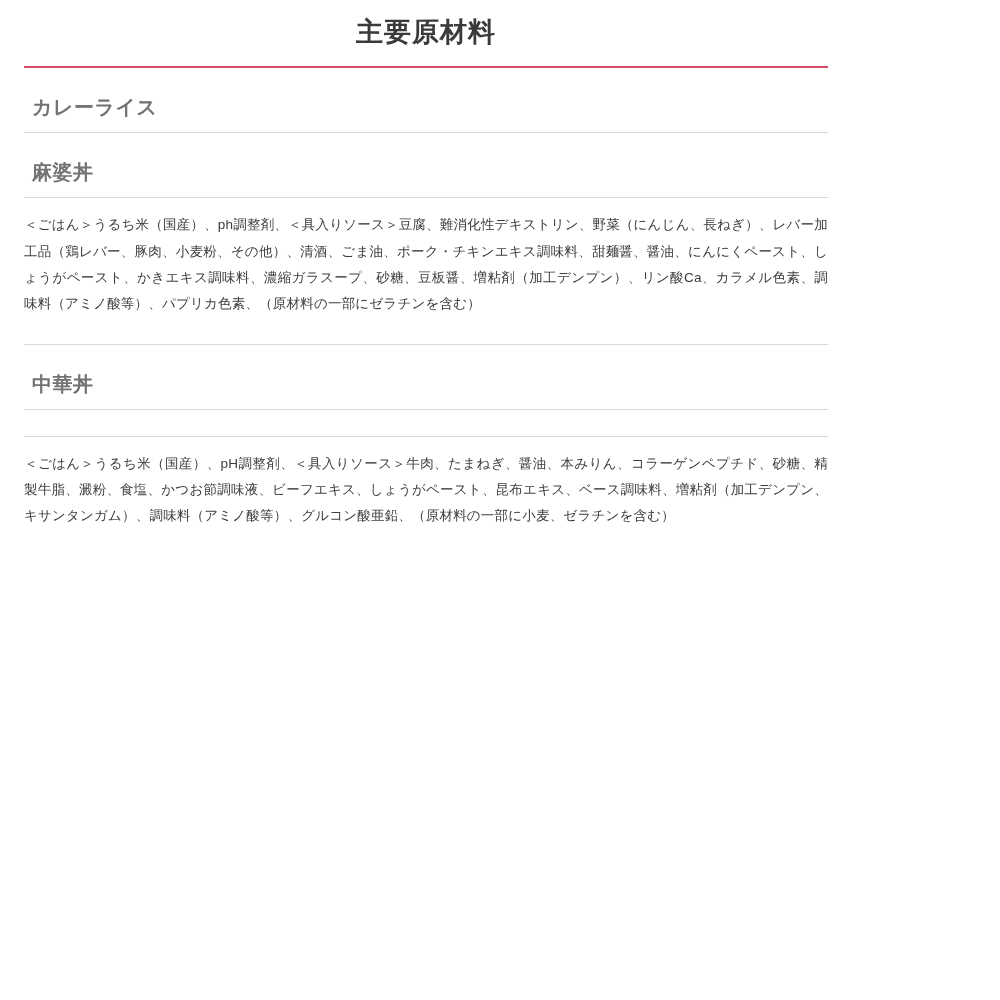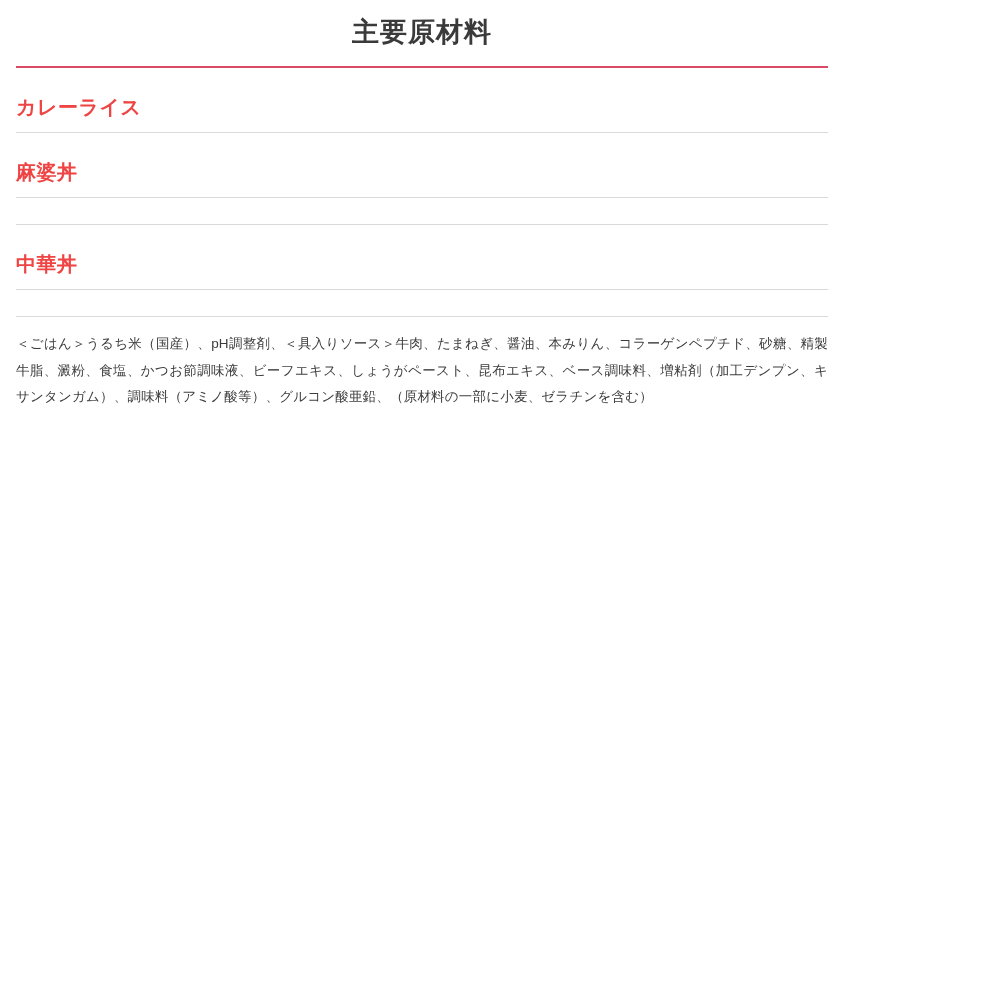--- a/index.html
+++ b/index.html
@@ -9,21 +9,21 @@
   body {
     width: 1000px;
     background: #ffffff;
     font-family: "Liberation Sans", "DejaVu Sans", sans-serif;
     color: #333333;
     -webkit-font-smoothing: antialiased;
   }
   .page {
     width: 840px;
     box-sizing: border-box;
-    padding: 0 12px 10px 16px;
+    padding: 0 12px 10px 24px;
   }
   .page-title {
     text-align: center;
     font-size: 27px;
     font-weight: bold;
     color: #3a3a3a;
     letter-spacing: 1px;
     margin: 16px 0 18px 0;
     line-height: 1.2;
   }
@@ -32,22 +32,22 @@
     border-top: 2px solid #d94a66;
     margin: 0 0 26px 0;
     height: 0;
   }
   .section {
     margin-bottom: 26px;
   }
   .section-heading {
     font-size: 20px;
     font-weight: bold;
-    color: #ef4444;
-    margin: 0 0 12px 0;
+    color: #737373;
+    margin: 0 0 12px 8px;
     line-height: 1.3;
     letter-spacing: 0.5px;
   }
   .section-rule {
     border: 0;
     border-top: 1px solid #d9d9d9;
     margin: 0 0 14px 0;
     height: 0;
   }
   .section-body {
@@ -67,20 +67,21 @@
   <hr class="title-rule">
 
   <section class="section">
     <h2 class="section-heading">カレーライス</h2>
     <hr class="section-rule">
   </section>
 
   <section class="section">
     <h2 class="section-heading">麻婆丼</h2>
     <hr class="section-rule">
+    <p class="section-body">＜ごはん＞うるち米（国産）、ph調整剤、＜具入りソース＞豆腐、難消化性デキストリン、野菜（にんじん、長ねぎ）、レバー加工品（鶏レバー、豚肉、小麦粉、その他）、清酒、ごま油、ポーク・チキンエキス調味料、甜麺醤、醤油、にんにくペースト、しょうがペースト、かきエキス調味料、濃縮ガラスープ、砂糖、豆板醤、増粘剤（加工デンプン）、リン酸Ca、カラメル色素、調味料（アミノ酸等）、パプリカ色素、（原材料の一部にゼラチンを含む）</p>
   </section>
 
   <section class="section">
     <hr class="section-rule">
   </section>
 
   <section class="section">
     <h2 class="section-heading">中華丼</h2>
     <hr class="section-rule">
   </section>

